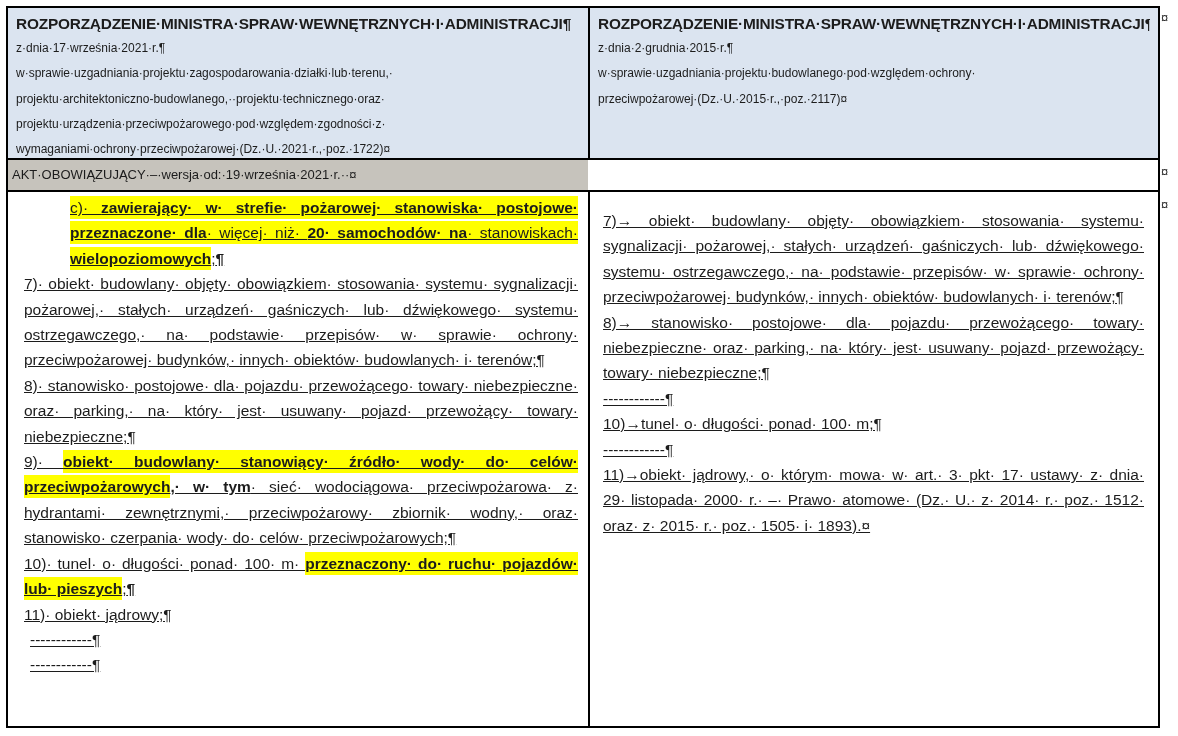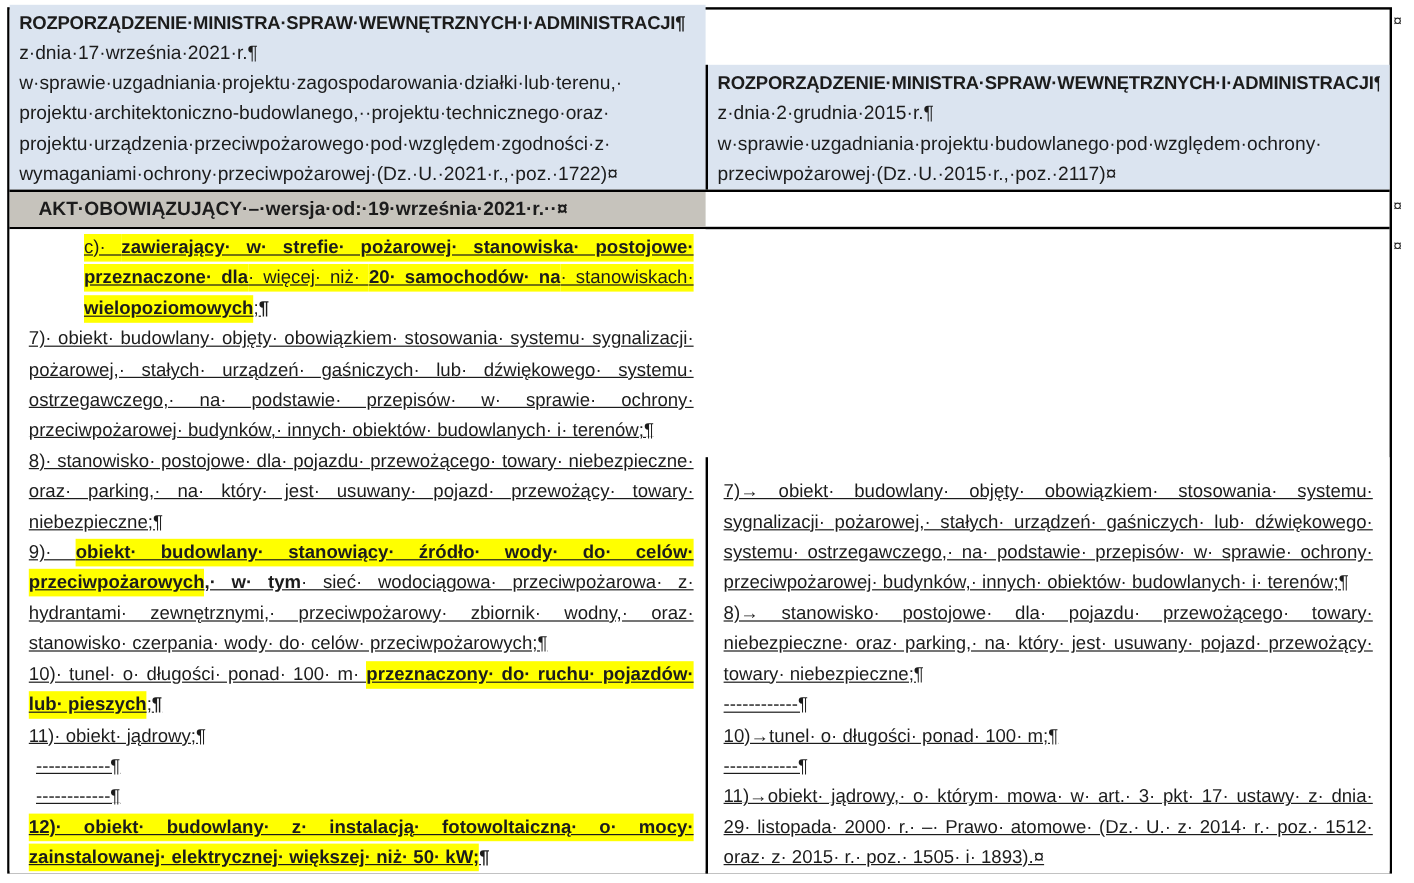--- a/index.html
+++ b/index.html
@@ -7,40 +7,40 @@
     width:1178px;height:736px;background:#ffffff;
     font-family:"Liberation Sans","DejaVu Sans",sans-serif;
     color:#1c1c1c;
     -webkit-font-smoothing:antialiased;
   }
   .page{position:relative;width:1178px;height:736px;overflow:hidden;}
   .table{
     position:absolute;left:6px;top:6px;width:1150px;height:718px;
     border:2px solid #000;display:flex;flex-direction:column;background:#fff;
   }
-  .row{display:flex;width:100%;align-items:flex-end;}
+  .row{display:flex;width:100%;}
   .cell{box-sizing:border-box;overflow:hidden;}
   .c-left{width:580px;}
   .c-right{flex:1;border-left:2px solid #000;}
   
   .r-header{height:150px;}
   .r-header .cell{background:var(--header-bg,#dbe4f0);padding:3px 8px 0 8px;}
   .h-title{
     font-weight:bold;font-size:15.4px;line-height:25.2px;
     white-space:nowrap;overflow:hidden;letter-spacing:-0.2px;
   }
-  .h-line{font-size:16px;line-height:25.2px;white-space:nowrap;overflow:hidden;}
+  .h-line{font-size:12px;line-height:25.2px;white-space:nowrap;overflow:hidden;}
   
   .r-status{
     height:34px;box-sizing:border-box;
     border-top:2px solid #000;border-bottom:2px solid #000;
   }
   .r-status .cell{
     background:var(--status-bg,#c6c3bc);
-    font-size:16px;line-height:29px;padding:0 24px;white-space:nowrap;font-weight:bold;
+    font-size:13px;line-height:29px;padding:0 4px;white-space:nowrap;
   }
   
   .r-body{flex:1;text-decoration:underline;}
   .r-body .cell{background:#fff;padding:3px 10px 0 16px;}
   .r-body .c-right{padding:16px 14px 0 13px;}
   .para{
     text-align:justify;text-justify:inter-word;
     font-size:15.5px;line-height:25.4px;
   }
   .para.hanging{margin-left:46px;}
@@ -92,21 +92,20 @@
     <div class="row r-body">
       <div class="cell c-left">
           <div class="para hanging"><span class="h">c)· </span><span class="b h">zawierający· w· strefie· pożarowej· stanowiska· postojowe· przeznaczone· dla</span><span class="h">· więcej· niż· </span><span class="b h">20· samochodów· na</span><span class="h">· stanowiskach· </span><span class="b h">wielopoziomowych</span><span>;</span><span class="b">¶</span></div>
           <div class="para"><span>7)· obiekt· budowlany· objęty· obowiązkiem· stosowania· systemu· sygnalizacji· pożarowej,· stałych· urządzeń· gaśniczych· lub· dźwiękowego· systemu· ostrzegawczego,· na· podstawie· przepisów· w· sprawie· ochrony· przeciwpożarowej· budynków,· innych· obiektów· budowlanych· i· terenów;¶</span></div>
           <div class="para"><span>8)· stanowisko· postojowe· dla· pojazdu· przewożącego· towary· niebezpieczne· oraz· parking,· na· który· jest· usuwany· pojazd· przewożący· towary· niebezpieczne;¶</span></div>
           <div class="para"><span>9)· </span><span class="b h">obiekt· budowlany· stanowiący· źródło· wody· do· celów· przeciwpożarowych</span><span class="b">,· w· tym</span><span>· sieć· wodociągowa· przeciwpożarowa· z· hydrantami· zewnętrznymi,· przeciwpożarowy· zbiornik· wodny,· oraz· stanowisko· czerpania· wody· do· celów· przeciwpożarowych;¶</span></div>
           <div class="para"><span>10)· tunel· o· długości· ponad· 100· m· </span><span class="b h">przeznaczony· do· ruchu· pojazdów· lub· pieszych</span><span>;</span><span class="b">¶</span></div>
           <div class="para"><span>11)· obiekt· jądrowy;¶</span></div>
           <div class="para dash"><span>------------¶</span></div>
           <div class="para dash"><span>------------¶</span></div>
-          <div class="para"><span class="b h">12)· obiekt· budowlany· z· instalacją· fotowoltaiczną· o· mocy· zainstalowanej· elektrycznej· większej· niż· 50· kW;</span><span class="b">¶</span></div>
         </div>
       <div class="cell c-right">
           <div class="para"><span>7)→ obiekt· budowlany· objęty· obowiązkiem· stosowania· systemu· sygnalizacji· pożarowej,· stałych· urządzeń· gaśniczych· lub· dźwiękowego· systemu· ostrzegawczego,· na· podstawie· przepisów· w· sprawie· ochrony· przeciwpożarowej· budynków,· innych· obiektów· budowlanych· i· terenów;¶</span></div>
           <div class="para"><span>8)→ stanowisko· postojowe· dla· pojazdu· przewożącego· towary· niebezpieczne· oraz· parking,· na· który· jest· usuwany· pojazd· przewożący· towary· niebezpieczne;¶</span></div>
           <div class="para dash"><span>------------¶</span></div>
           <div class="para"><span>10)→tunel· o· długości· ponad· 100· m;¶</span></div>
           <div class="para dash"><span>------------¶</span></div>
           <div class="para"><span>11)→obiekt· jądrowy,· o· którym· mowa· w· art.· 3· pkt· 17· ustawy· z· dnia· 29· listopada· 2000· r.· –· Prawo· atomowe· (Dz.· U.· z· 2014· r.· poz.· 1512· oraz· z· 2015· r.· poz.· 1505· i· 1893).¤</span></div>
         </div>
     </div>

